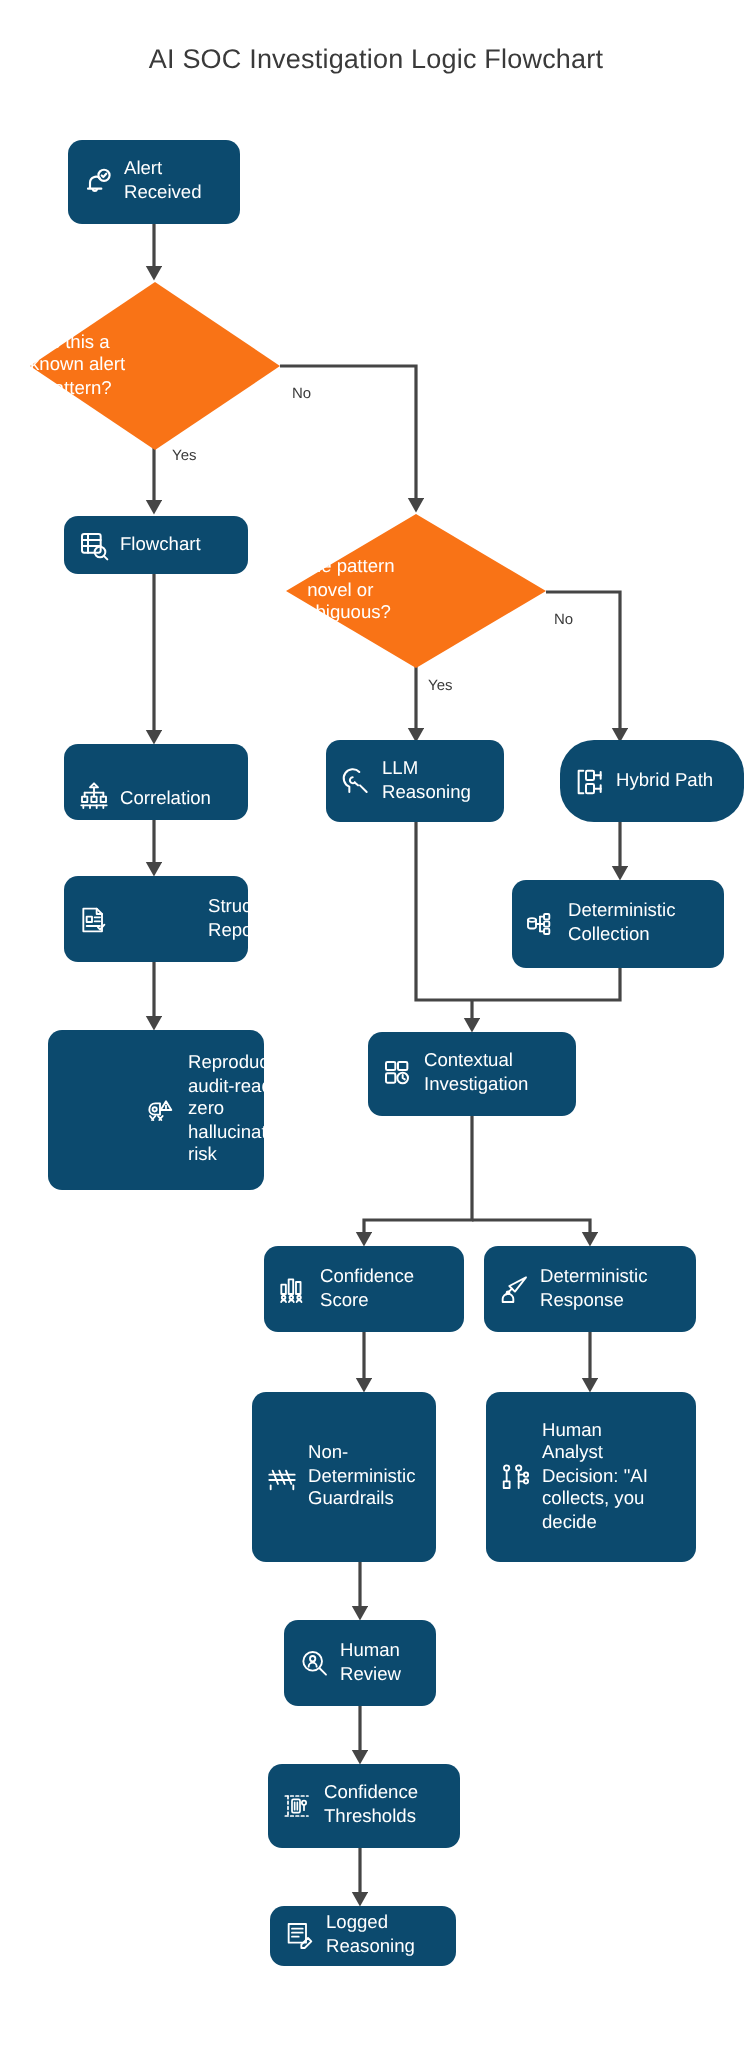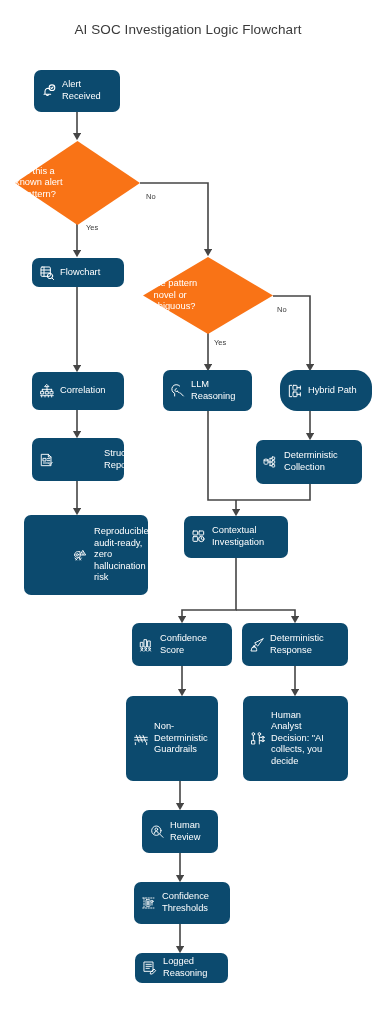--- a/index.html
+++ b/index.html
@@ -194,21 +194,21 @@
     <span class="node-label">Flowchart</span>
   </div>
 
   <div class="diamond" style="left:143px; top:257px; width:130px; height:77px;">
     <span class="diamond-shape"></span>
     <span class="diamond-label">Is the pattern
 novel or
 ambiguous?</span>
   </div>
 
-  <div class="node" style="left:32px; top:372px; width:92px; height:38px;">
+  <div class="node" style="left:32px; top:372px; width:92px; height:38px;align-items:flex-end;">
     <span class="node-icon">
       <svg viewBox="0 0 24 24" fill="none" stroke="#fff" stroke-width="1.4" stroke-linecap="round" stroke-linejoin="round">
         <path d="M12 2.5l3 3h-6z"></path>
         <path d="M12 5.5v4"></path>
         <path d="M5 9.5h14"></path>
         <path d="M5 9.5v3M12 9.5v3M19 9.5v3"></path>
         <rect x="3" y="12.5" width="4" height="4"></rect>
         <rect x="10" y="12.5" width="4" height="4"></rect>
         <rect x="17" y="12.5" width="4" height="4"></rect>
         <path d="M2.5 19h19"></path>
@@ -267,21 +267,21 @@
         <path d="M10.5 6.5h3M10.5 12h3M10.5 17.5h3"></path>
         <rect x="13.5" y="4.5" width="4" height="4" rx="0.8"></rect>
         <rect x="13.5" y="10" width="4" height="4" rx="0.8"></rect>
         <rect x="13.5" y="15.5" width="4" height="4" rx="0.8"></rect>
       </svg>
     </span>
     <span class="node-label">Deterministic
 Collection</span>
   </div>
 
-  <div class="node" style="left:24px; top:515px; width:124px; height:80px;padding-left:48px;">
+  <div class="node" style="left:24px; top:515px; width:108px; height:80px;padding-left:48px;">
     <span class="node-icon">
       <svg viewBox="0 0 24 24" fill="none" stroke="#fff" stroke-width="1.4" stroke-linecap="round" stroke-linejoin="round">
         <path d="M2.5 12c0-3 1.8-5 4.5-5h3.5v8.5H7c-2.7 0-4.5-1.5-4.5-3.5z"></path>
         <circle cx="6.5" cy="11.5" r="1.6"></circle>
         <path d="M15 5.5l4 6.5h-8z"></path>
         <path d="M15 8.5v2M15 11.2v.2"></path>
         <path d="M3 16.5l2.5 3M7 16.5l-2.5 3"></path>
         <path d="M9 16.5l2.5 3M12.5 16.5L10 19.5"></path>
       </svg>
     </span>

